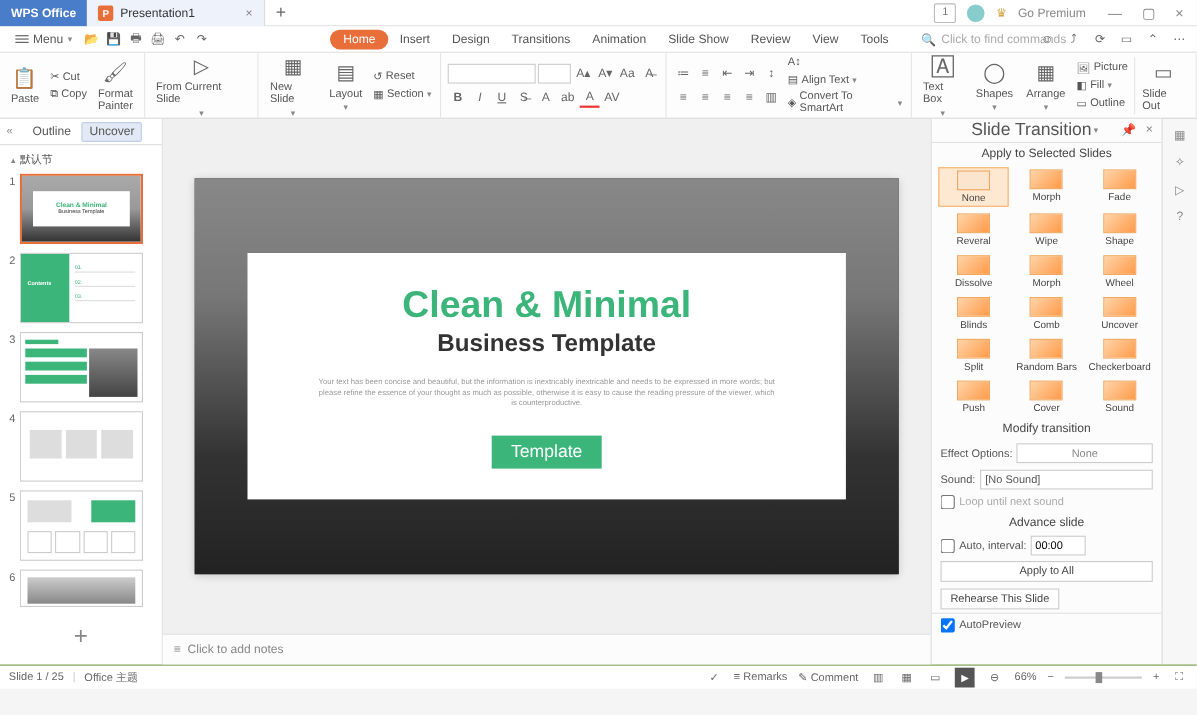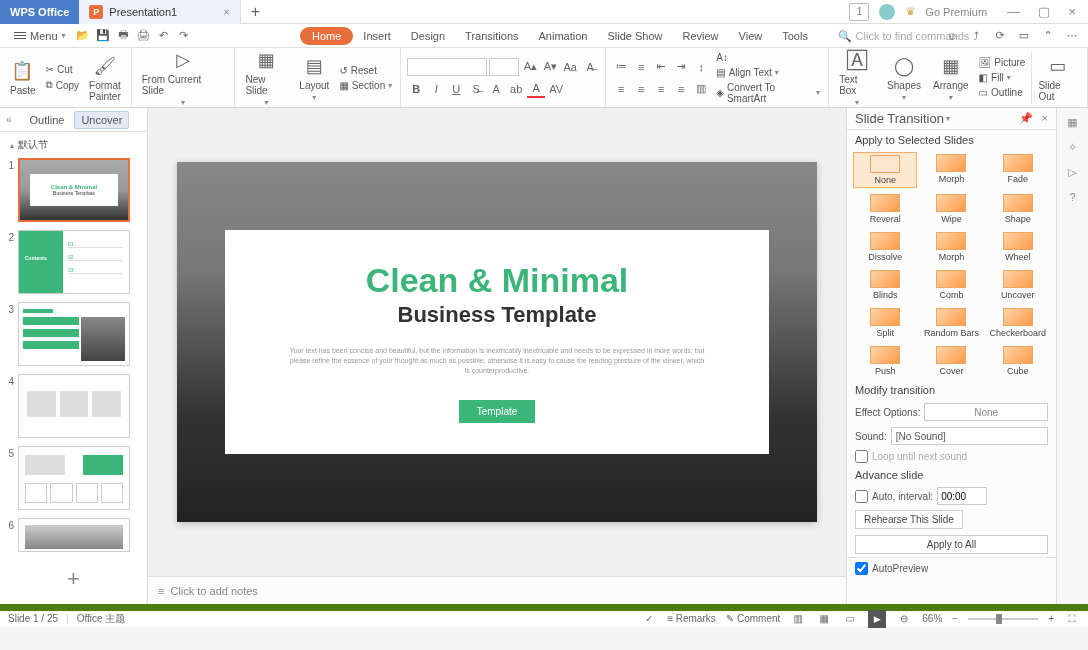--- a/index.html
+++ b/index.html
@@ -49,40 +49,40 @@
 .thumb-add { display:flex; justify-content:center; padding:10px; }
 .thumb-add .plus { font-size:22px; color:#888; }
 .canvas-area { flex:1; background:#f0f0f0; display:flex; flex-direction:column; }
 .canvas-scroll { flex:1; display:flex; align-items:center; justify-content:center; position:relative; }
 .slide { width:640px; height:360px; background:#2f2f2f; position:relative; box-shadow:0 2px 8px rgba(0,0,0,.2); }
 .slide-bg { position:absolute; inset:0; background:linear-gradient(#888 0%,#777 30%,#555 50%,#333 70%,#222 100%); }
 .slide-card { position:absolute; left:48px; right:48px; top:68px; bottom:68px; background:#fff; display:flex; flex-direction:column; align-items:center; justify-content:center; padding:20px; }
 .slide-title { color:#3bb57a; font-size:34px; font-weight:bold; }
 .slide-sub { color:#333; font-size:22px; font-weight:bold; margin-top:2px; }
 .slide-desc { color:#999; font-size:7px; text-align:center; margin-top:18px; line-height:1.4; max-width:420px; }
-.slide-btn { background:#3bb57a; color:#fff; padding:6px 18px; margin-top:24px; font-size:10px; }
+.slide-btn { background:#3bb57a; color:#fff; padding:6px 18px; margin-top:24px; font-size:16px; }
 .notes-bar { height:28px; border-top:1px solid #ddd; background:#fcfcfc; display:flex; align-items:center; padding:0 10px; color:#888; gap:6px; }
 .right-panel { width:210px; background:#fcfcfc; border-left:1px solid #ddd; display:flex; flex-direction:column; font-size:11px; }
 .rp-header { height:22px; display:flex; align-items:center; padding:0 8px; border-bottom:1px solid #e0e0e0; color:#555; }
-.rp-title { font-size:13px; }
+.rp-title { font-size:16px;margin-left:28px; }
 .rp-header .icons { margin-left:auto; display:flex; gap:8px; color:#888; }
-.rp-section-title { padding:4px 8px; color:#444; }
+.rp-section-title { padding:4px 8px; color:#444;text-align:center; }
 .trans-grid { display:grid; grid-template-columns:repeat(3,1fr); gap:4px 2px; padding:2px 6px; }
 .trans-item { display:flex; flex-direction:column; align-items:center; gap:2px; padding:2px; cursor:pointer; }
 .trans-item.selected { background:#ffe8d1; border:1px solid #f5b06c; }
 .trans-icon { width:30px; height:18px; background:linear-gradient(135deg,#ffd4a8,#ff9b4a); border:1px solid #f0a860; }
 .trans-label { font-size:9px; color:#444; }
 .rp-row { display:flex; align-items:center; padding:3px 8px; gap:4px; }
 .rp-row label { color:#555; flex-shrink:0; font-size:10px; }
 .rp-input { border:1px solid #ccc; height:18px; flex:1; font-size:10px; padding:0 3px; background:#fff; }
 .rp-btn { border:1px solid #ccc; background:#fff; padding:3px 8px; font-size:10px; color:#444; cursor:pointer; }
 .rp-check { display:flex; align-items:center; gap:4px; padding:2px 8px; color:#555; font-size:10px; }
 .rp-bottom-row { display:flex; gap:6px; padding:4px 8px; }
 .side-rail { width:32px; background:#f7f7f7; border-left:1px solid #ddd; display:flex; flex-direction:column; align-items:center; padding-top:8px; gap:12px; color:#888; }
-.status-bar { height:22px; background:#fff; border-top:7px solid #4d7c0f; display:flex; align-items:center; padding:0 8px; color:#666; font-size:10px; }
+.status-bar { height:22px; background:#fff; border-top:1px solid #4d7c0f; display:flex; align-items:center; padding:0 8px; color:#666; font-size:10px; }
 .status-bar .sb-right { margin-left:auto; display:flex; align-items:center; gap:10px; }
 .sb-icon { width:16px; height:16px; display:flex; align-items:center; justify-content:center; }
 .play-btn { width:18px; height:18px; background:#555; color:#fff; display:flex; align-items:center; justify-content:center; font-size:9px; }
 .zoom-track { width:70px; height:2px; background:#ccc; position:relative; }
 .zoom-thumb { position:absolute; width:6px; height:10px; background:#888; top:-4px; left:28px; }
 .caret { font-size:8px; color:#888; }
 
 .mini-card { position:absolute; background:#fff; }
 </style>
 </head>
@@ -474,21 +474,21 @@
       <div class="trans-item">
           <div class="trans-icon"></div>
           <span class="trans-label">Push</span>
         </div>
       <div class="trans-item">
           <div class="trans-icon"></div>
           <span class="trans-label">Cover</span>
         </div>
       <div class="trans-item">
           <div class="trans-icon"></div>
-          <span class="trans-label">Cube</span>
+          <span class="trans-label">Sound</span>
         </div>
     </div>
     <div class="rp-section-title">Modify transition</div>
     <div class="rp-row">
       <label>Effect Options:</label>
       <div class="rp-input" style="display:flex;align-items:center;justify-content:center;color:#888">
           <span>None</span>
         </div>
     </div>
     <div class="rp-row">
@@ -501,24 +501,24 @@
         <input type="checkbox" style="">
         <span style="color:#aaa">Loop until next sound</span>
       </div>
     <div class="rp-section-title">Advance slide</div>
     <div class="rp-check">
       <input type="checkbox" style="">
       <span>Auto, interval:</span>
       <input class="rp-input" style="width: 50px; flex: 0 0 auto;" value="00:00">
     </div>
     <div class="rp-row">
+        <button class="rp-btn" style="width:100%">Apply to All</button>
+      </div>
+    <div class="rp-row">
         <button class="rp-btn">Rehearse This Slide</button>
-      </div>
-    <div class="rp-row">
-        <button class="rp-btn" style="width:100%">Apply to All</button>
       </div>
     <div class="rp-check" style="border-top:1px solid #e0e0e0;padding-top:4px">
         <input type="checkbox" checked="" style="">
         <span>AutoPreview</span>
       </div>
   </div>
 
   <div class="side-rail">
     <span>▦</span>
     <span>✧</span>

